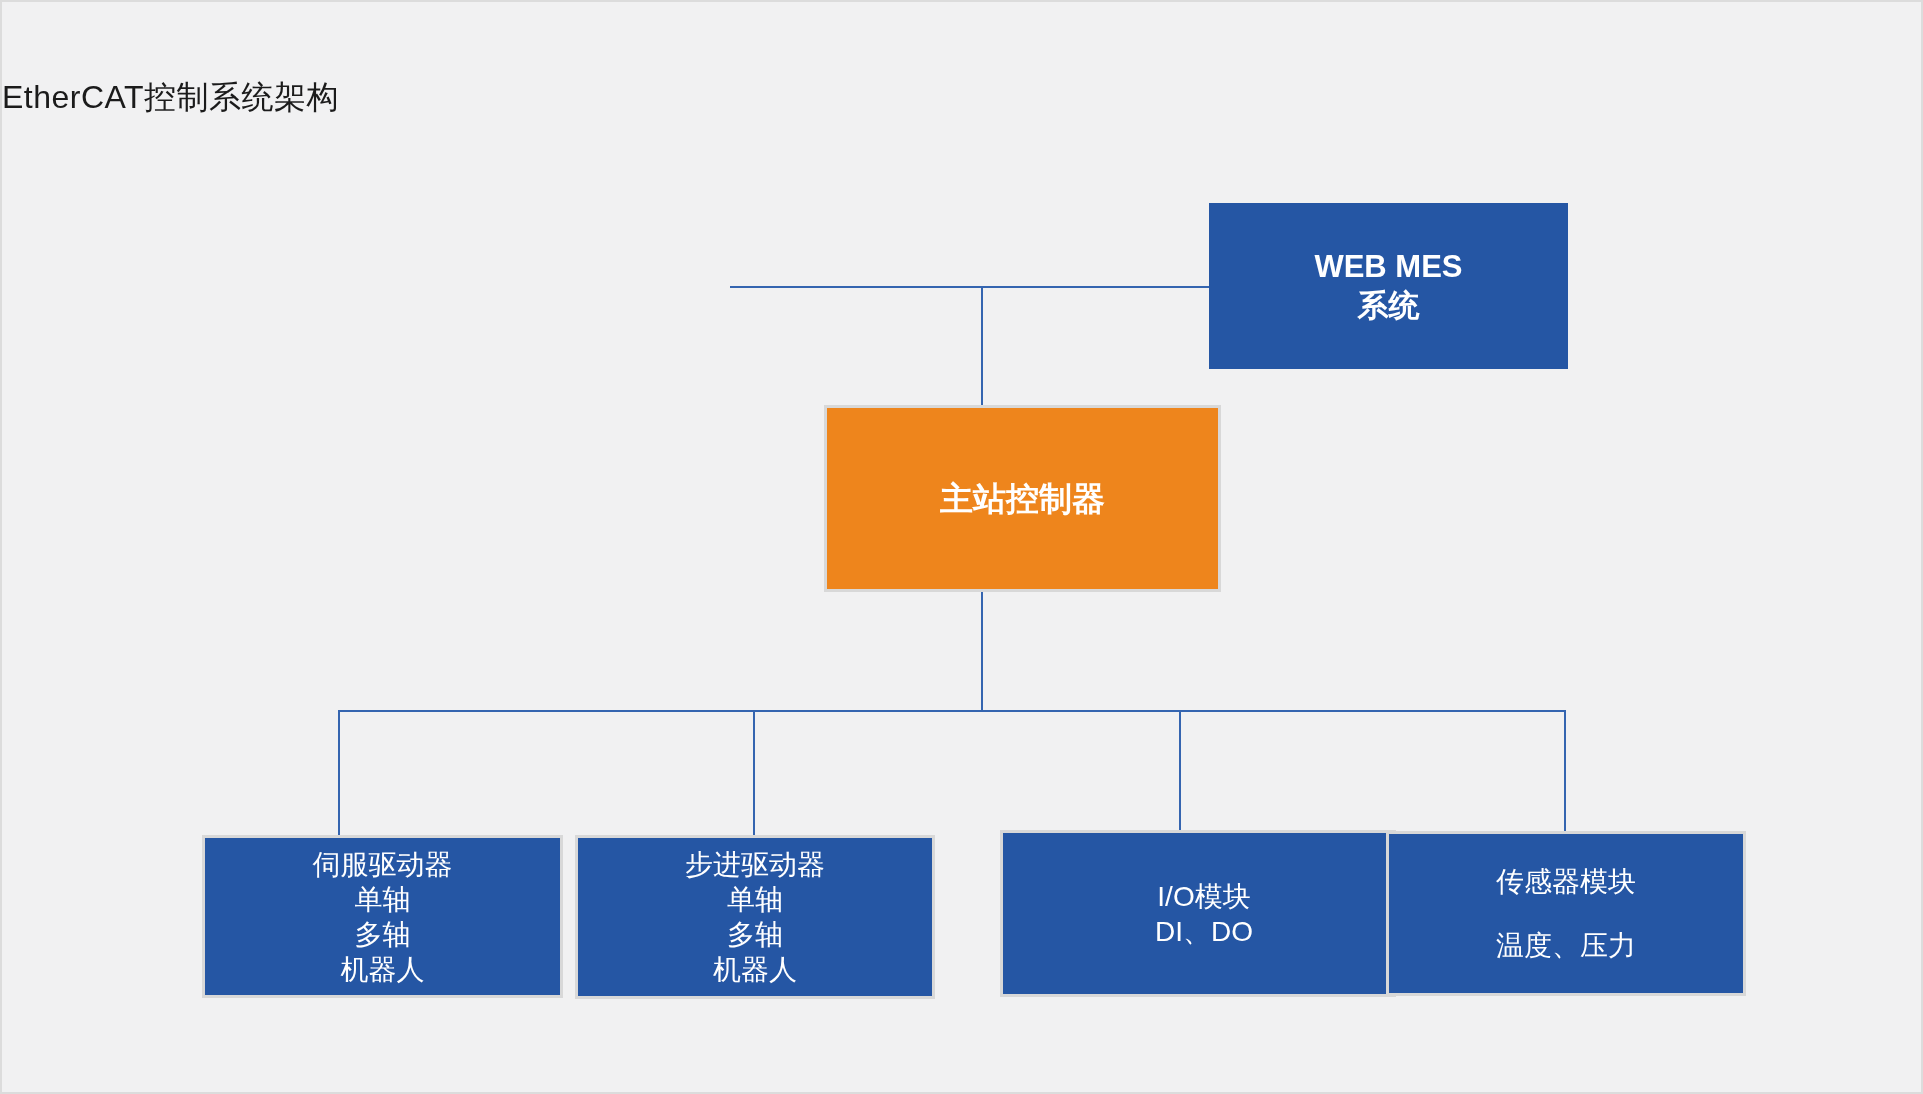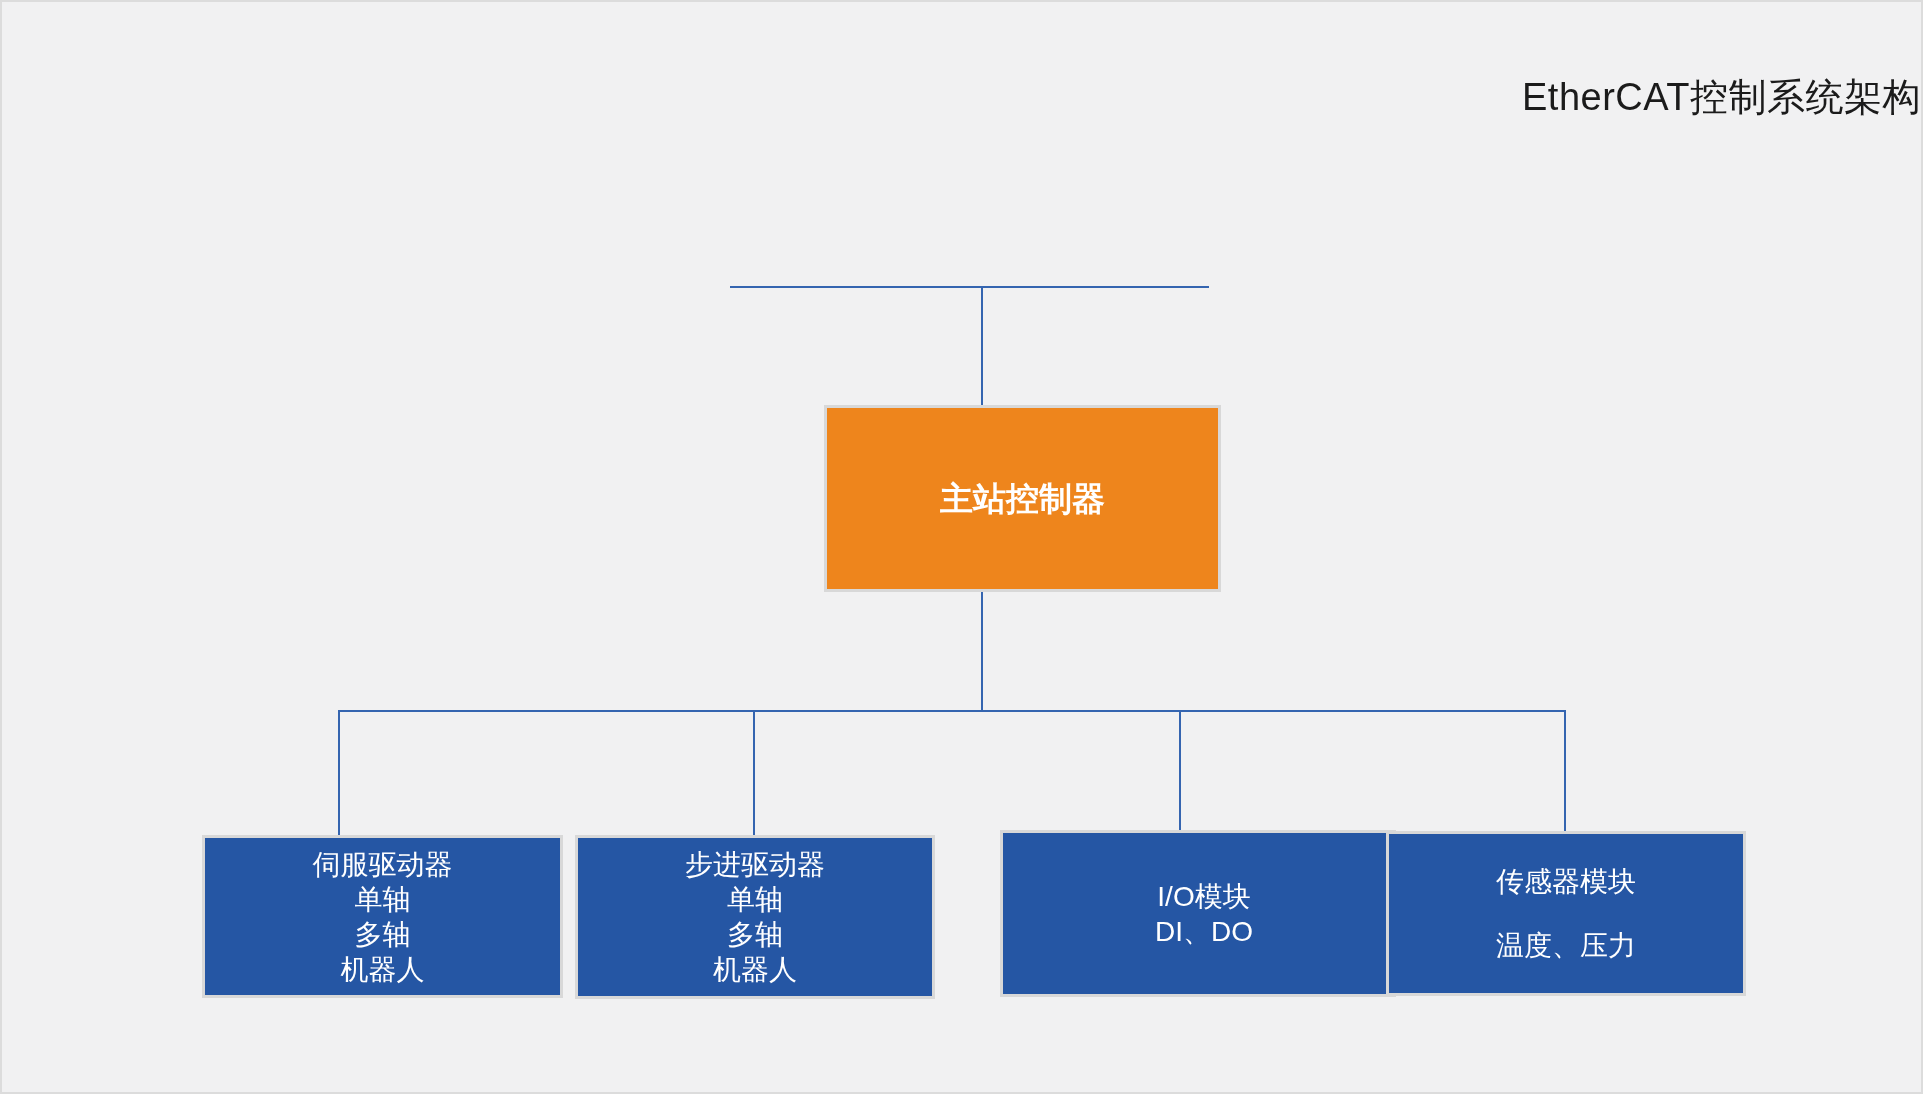--- a/index.html
+++ b/index.html
@@ -15,22 +15,22 @@
     background: #F1F1F2;
     border: 2px solid #DCDCDC;
     box-sizing: border-box;
     overflow: hidden;
   }
   .diagram-title {
     position: absolute;
     left: 0;
     top: 72px;
     width: 100%;
-    text-align: right;
-    font-size: 38px;
+    text-align: left;
+    font-size: 32px;
     line-height: 46px;
     color: #1B1B1B;
     letter-spacing: 0.5px;
   }
   .node {
     position: absolute;
     display: flex;
     flex-direction: column;
     align-items: center;
     justify-content: center;
@@ -93,20 +93,24 @@
   <div class="connector hline" id="conn-top-h"></div>
   <div class="connector vline" id="conn-riser-top"></div>
   <div class="connector vline" id="conn-riser-bottom"></div>
   <div class="connector hline" id="conn-bus"></div>
   <div class="connector vline" id="conn-drop-servo"></div>
   <div class="connector vline" id="conn-drop-stepper"></div>
   <div class="connector vline" id="conn-drop-io"></div>
   <div class="connector vline" id="conn-drop-sensor"></div>
 
 
+  <div class="node node-blue top-node" id="node-web-mes">
+    <span>WEB MES</span>
+    <span>系统</span>
+  </div>
 
   <div class="node node-orange gray-border master-node" id="node-master">
     <span>主站控制器</span>
   </div>
 
   <div class="node node-blue gray-border leaf-node" id="node-servo">
     <span>伺服驱动器</span>
     <span>单轴</span>
     <span>多轴</span>
     <span>机器人</span>

